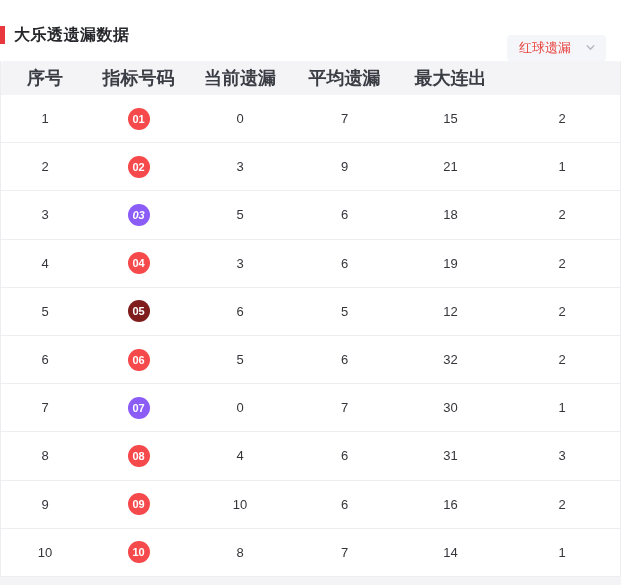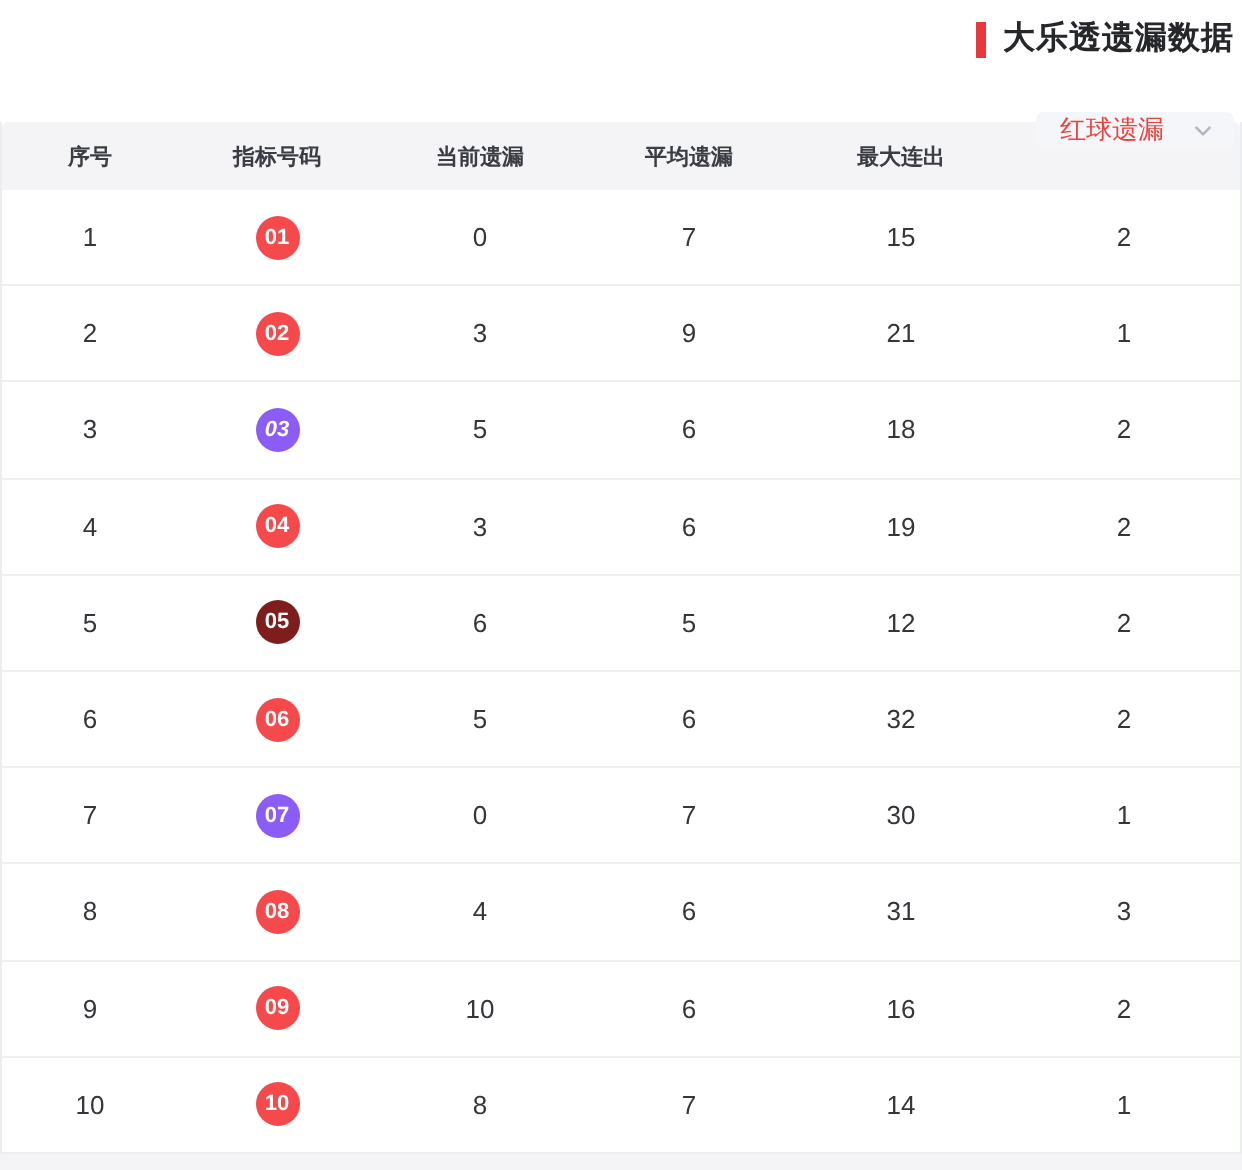--- a/index.html
+++ b/index.html
@@ -8,24 +8,23 @@
     font-family: "Liberation Sans", "DejaVu Sans", sans-serif;
     background: #ffffff;
     color: #35363b;
   }
   .page { width: 621px; height: 585px; position: relative; background: #fff; }
 
   
   .topbar {
     height: 61px;
     display: flex;
-    align-items: flex-end;
+    align-items: center;
     justify-content: space-between;
-    padding: 9px 4px 0 0;
-    flex-direction: column;
+    padding: 9px 15px 0 0;
   }
   .title-wrap { display: flex; align-items: center; }
   .accent-bar {
     width: 5px; height: 18px;
     background: #e8383d;
     display: inline-block;
   }
   .page-title {
     font-size: 16px;
     font-weight: 700;
@@ -62,21 +61,21 @@
     display: grid;
     grid-template-columns: 88px 99px 104px 105px 107px auto;
   }
   .thead {
     height: 34px;
     background: #f4f4f7;
     border-radius: 3px 3px 0 0;
   }
   .th {
     display: flex; align-items: center; justify-content: center;
-    font-size: 11px;
+    font-size: 18px;
     font-weight: 700;
     color: #3b3d44;
   }
   .tr {
     height: 48.2px;
     border-bottom: 1px solid #edeef2;
     background: #fff;
   }
   .td {
     display: flex; align-items: center; justify-content: center;

